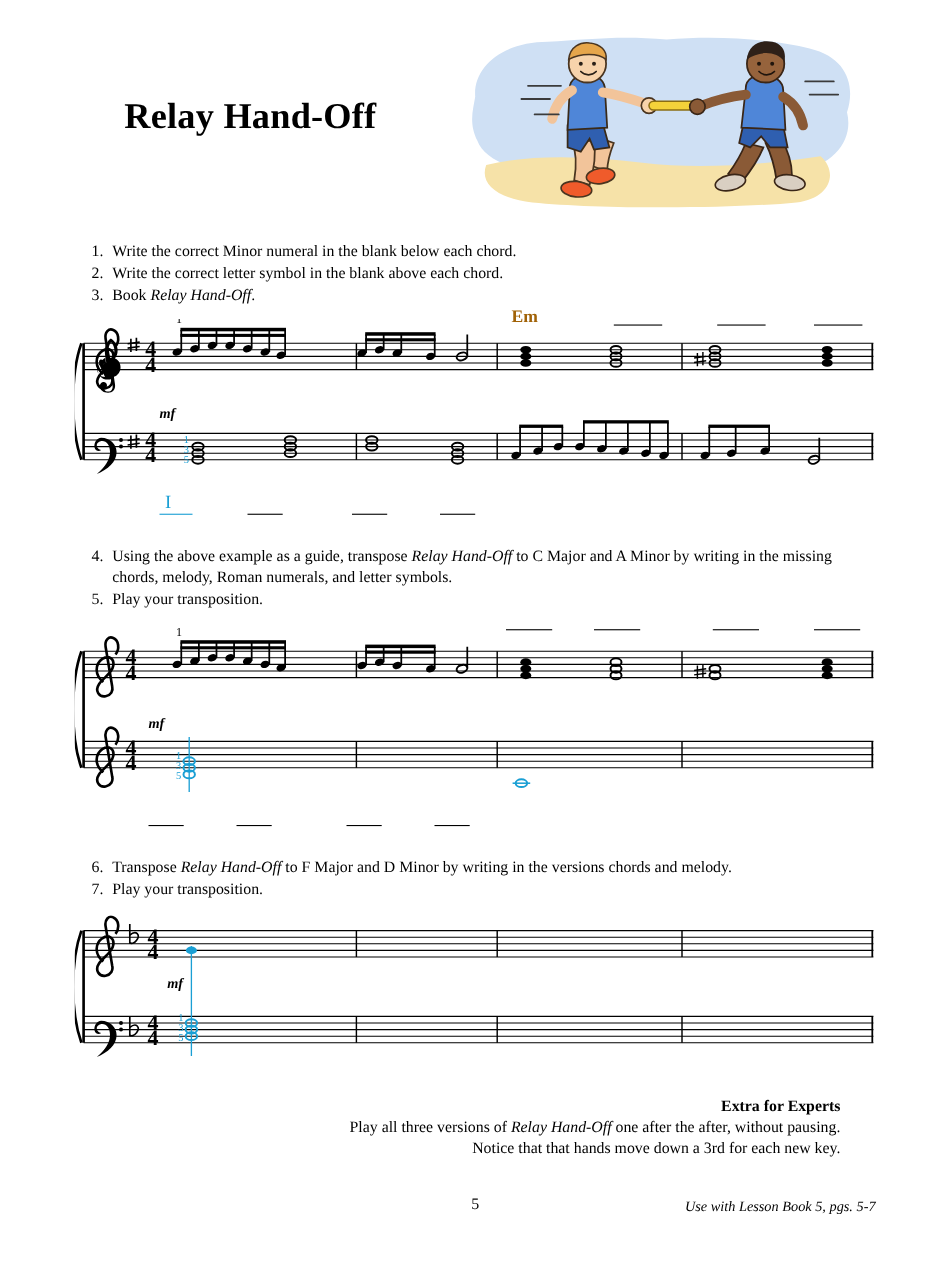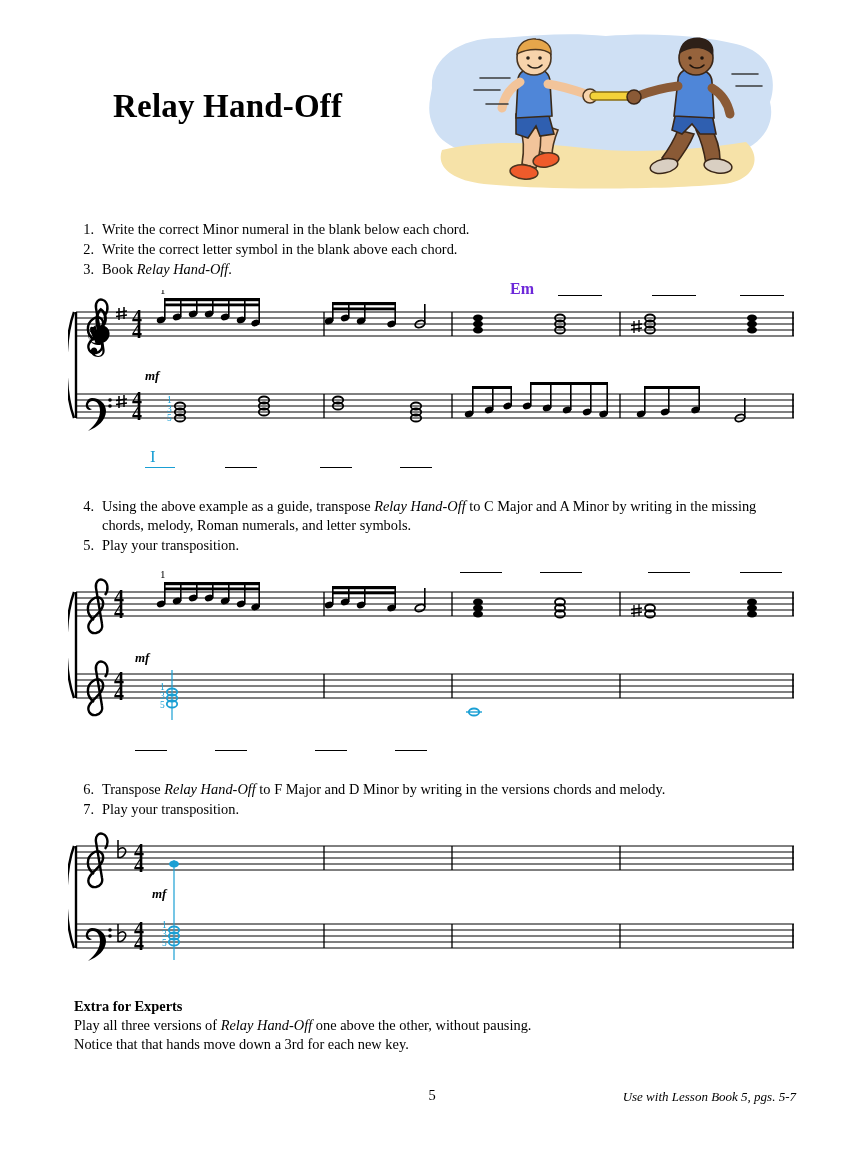--- a/index.html
+++ b/index.html
@@ -63,25 +63,26 @@
   }
   .it { font-style: italic; }
 
   #instr-1 { left: 68px; top: 220px; width: 720px; }
   #instr-2 { left: 68px; top: 497px; width: 730px; }
   #instr-3 { left: 68px; top: 780px; width: 730px; }
 
   
   .extra {
     position: absolute;
-    left: 74px;
+    left: 64px;
     top: 997px;
     width: 700px;
     font-size: 14.4px;
     line-height: 19px;
+    text-align: right;
   }
   .extra .hd { font-weight: bold; }
 
   
   .page-num {
     position: absolute;
     left: 0;
     top: 1087px;
     width: 864px;
     text-align: center;
@@ -104,22 +105,21 @@
   .blank-line {
     position: absolute;
     height: 0;
     border-bottom: 1.6px solid #000;
   }
   .chordsym {
     position: absolute;
     font-family: "Liberation Serif", serif;
     font-weight: bold;
     font-size: 16px;
-    color: #6d28d9;
-    margin-left: 45px;
+    color: #a16207;
   }
   .rn {
     position: absolute;
     font-family: "Liberation Serif", serif;
     font-size: 17px;
     color: #1a9fd4;
   }
   .dyn {
     position: absolute;
     font-family: "Liberation Serif", serif;
@@ -616,20 +616,20 @@
       <text x="94" y="96" font-family="Liberation Serif, serif" font-size="9.5" fill="#1a9fd4">1</text>
       <text x="94" y="105" font-family="Liberation Serif, serif" font-size="9.5" fill="#1a9fd4">3</text>
       <text x="94" y="114" font-family="Liberation Serif, serif" font-size="9.5" fill="#1a9fd4">5</text>
     </svg>
   </div>
 
   <div class="dyn" style="left:152px; top:886px;">mf</div>
 
   <div class="extra">
     <div class="hd">Extra for Experts</div>
-    <div><span>Play all three versions of </span><span class="it">Relay Hand-Off</span><span> one above the other, without pausing.</span></div>
+    <div><span>Play all three versions of </span><span class="it">Relay Hand-Off</span><span> one after the after, without pausing.</span></div>
     <div>Notice that that hands move down a 3rd for each new key.</div>
   </div>
 
   <div class="page-num">5</div>
   <div class="footer-note">Use with Lesson Book 5, pgs. 5-7</div>
 
 </div>
 
 </body></html>

